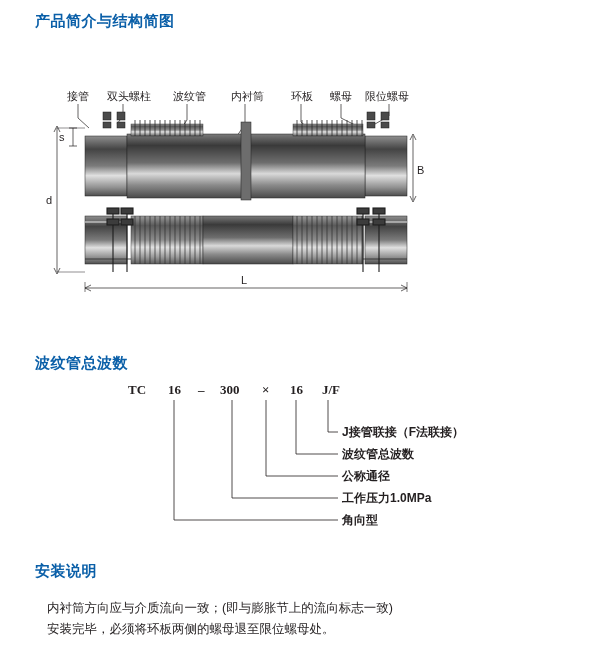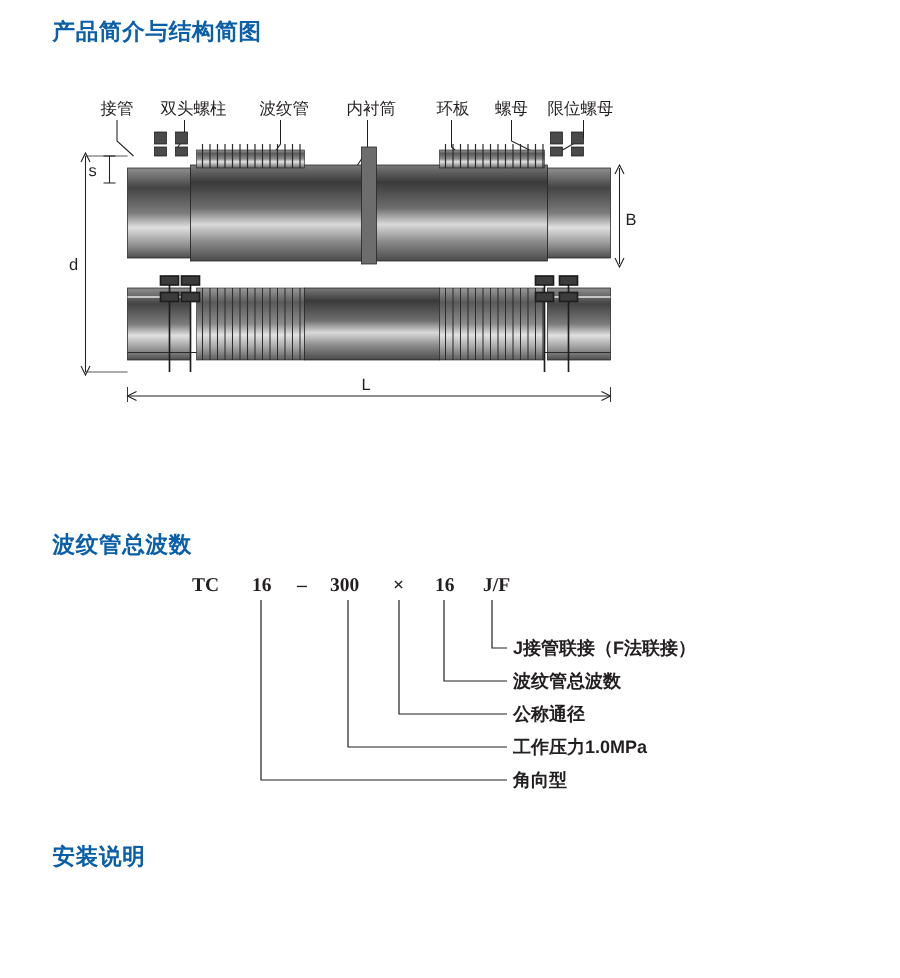--- a/index.html
+++ b/index.html
@@ -22,21 +22,21 @@
     letter-spacing: 0.5px;
   }
   #title-1 { position: absolute; left: 35px; top: 12px; }
   #title-2 { position: absolute; left: 35px; top: 354px; }
   #title-3 { position: absolute; left: 35px; top: 562px; }
 
   
   #figure-structure {
     position: absolute;
     left: 45px;
-    top: 52px;
+    top: 76px;
     width: 510px;
     height: 230px;
   }
   #figure-structure svg { display: block; }
 
   .lbl {
     font-size: 11px;
     fill: #231f20;
     font-family: "Liberation Sans", sans-serif;
   }
@@ -320,13 +320,15 @@
     <text class="desctxt" x="232" y="56">J接管联接（F法联接）</text>
     <text class="desctxt" x="232" y="78">波纹管总波数</text>
     <text class="desctxt" x="232" y="100">公称通径</text>
     <text class="desctxt" x="232" y="122">工作压力1.0MPa</text>
     <text class="desctxt" x="232" y="144">角向型</text>
   </g>
 </svg>
 </div>
 
 <div id="install-notes">
+  <div>内衬筒方向应与介质流向一致；(即与膨胀节上的流向标志一致)</div>
+  <div>安装完毕，必须将环板两侧的螺母退至限位螺母处。</div>
 </div>
 
 </body></html>

